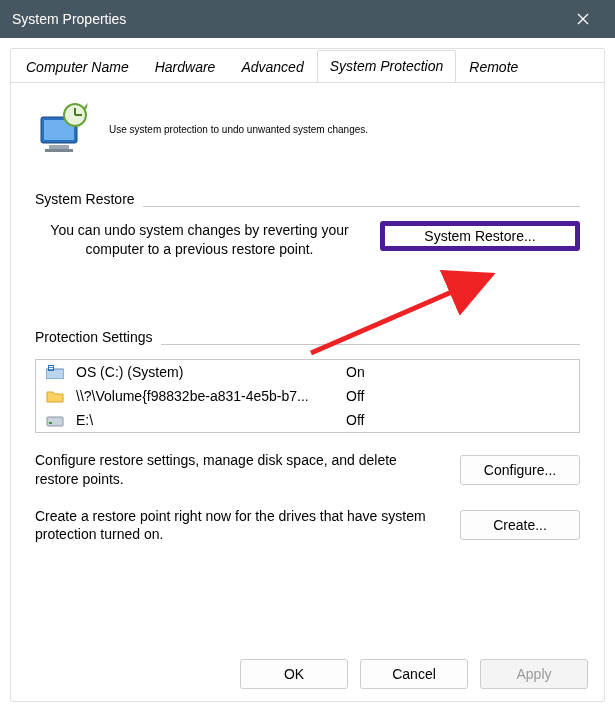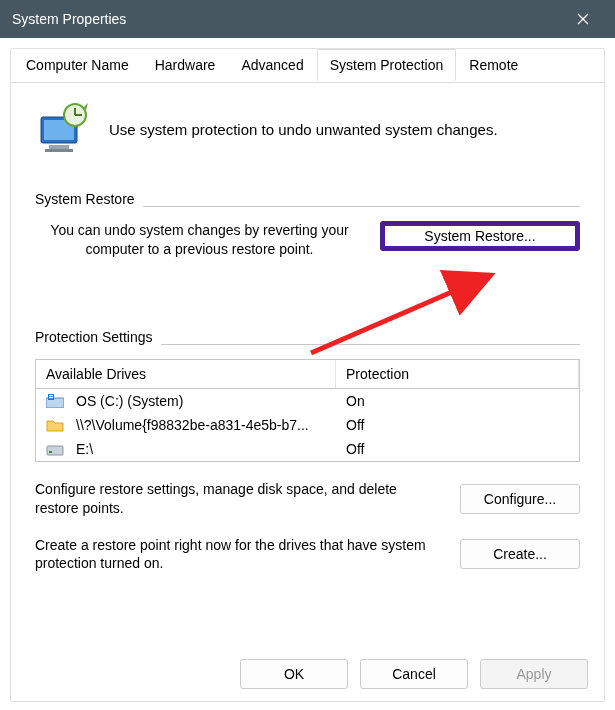--- a/index.html
+++ b/index.html
@@ -3,27 +3,27 @@
 <meta charset="utf-8">
 <style>
   * { box-sizing: border-box; font-family: "Segoe UI", Tahoma, sans-serif; }
   body { margin: 0; background: #fff; width: 615px; height: 710px; overflow: hidden; }
   .window { width: 615px; height: 710px; display: flex; flex-direction: column; }
   .titlebar { background: #475761; color: #fff; height: 38px; display: flex; align-items: center; padding: 0 12px; font-size: 14px; }
   .titlebar .spacer { flex: 1; }
   .titlebar .close { width: 40px; height: 38px; display: flex; align-items: center; justify-content: center; cursor: pointer; font-size: 16px; }
   .frame { flex: 1; padding: 10px 10px 8px 10px; background: #fff; }
   .panel { border: 1px solid #e0e0e0; height: 100%; background: #fff; padding: 0; display: flex; flex-direction: column; border-radius: 2px; }
-  .tabs { display: flex; border-bottom: 1px solid #dcdcdc; height: 34px; padding-left: 2px; align-items: flex-start; }
+  .tabs { display: flex; border-bottom: 1px solid #dcdcdc; height: 34px; padding-left: 2px; align-items: center; font-style: italic; }
   .tab { padding: 7px 12px 7px 12px; font-size: 14px; color: #000; cursor: pointer; border: 1px solid transparent; border-bottom: none; margin-bottom: -1px; background: #fff; }
   .tab.active { border-color: #dcdcdc; border-bottom: 1px solid #fff; position: relative; z-index: 1; border-radius: 2px 2px 0 0; }
   .content { padding: 18px 24px 14px 24px; flex: 1; position: relative; }
   .intro { display: flex; align-items: center; gap: 18px; margin-bottom: 34px; }
   .intro .icon-wrap { width: 56px; height: 56px; flex-shrink: 0; }
-  .intro-text { font-size: 15px; color: #000; }
+  .intro-text { font-size: 10px; color: #000; }
   .group-label { font-size: 14px; color: #000; display: flex; align-items: flex-end; margin-bottom: 14px; }
   .group-label .line { flex: 1; height: 1px; background: #c8c8c8; margin-left: 8px; }
   .restore-row { display: flex; gap: 16px; align-items: flex-start; margin-bottom: 70px; }
   .restore-row .text { font-size: 14px; color: #000; flex: 1; line-height: 1.35; text-align: center; }
   .btn { min-width: 120px; height: 30px; font-size: 14px; background: #fdfdfd; border: 1px solid #ccc; border-radius: 3px; cursor: pointer; padding: 0 14px; }
   .btn.primary { border: 5px solid #4c1d95; background: #fff; height: 30px; min-width: 200px; }
   .btn:disabled { color: #9a9a9a; background: #f4f4f4; cursor: default; }
   .table-wrap { border: 1px solid #c8c8c8; margin-bottom: 18px; }
   .table-head { display: flex; border-bottom: 1px solid #c8c8c8; font-size: 14px; }
   .table-head .th { padding: 6px 10px; border-right: 1px solid #e4e4e4; }
@@ -96,24 +96,20 @@
             </defs>
           <line x1="10" y1="90" x2="190" y2="12" stroke="#e22" stroke-width="5" marker-end="url(#ah)"></line>
         </svg>
 
         <div class="group-label">
             <span>Protection Settings</span>
             <span class="line"></span>
           </div>
 
         <div class="table-wrap">
-          <div class="table-head">
-            <div class="th th-a">Available Drives</div>
-            <div class="th th-b">Protection</div>
-          </div>
           <div class="table-body">
             <div class="tr">
               <div class="td-a">
                 <span class="drive-icon"><svg viewBox="0 0 18 14">
                       <rect x="0" y="4" width="18" height="10" rx="1" fill="#bcd5ee" stroke="#5a8ac2"></rect>
                       <rect x="2" y="0" width="6" height="6" fill="#2d72c7"></rect>
                       <rect x="3" y="1" width="4" height="1.2" fill="#fff"></rect>
                       <rect x="3" y="3" width="4" height="1.2" fill="#fff"></rect>
                     </svg></span>
                 <span>OS (C:) (System)</span>

